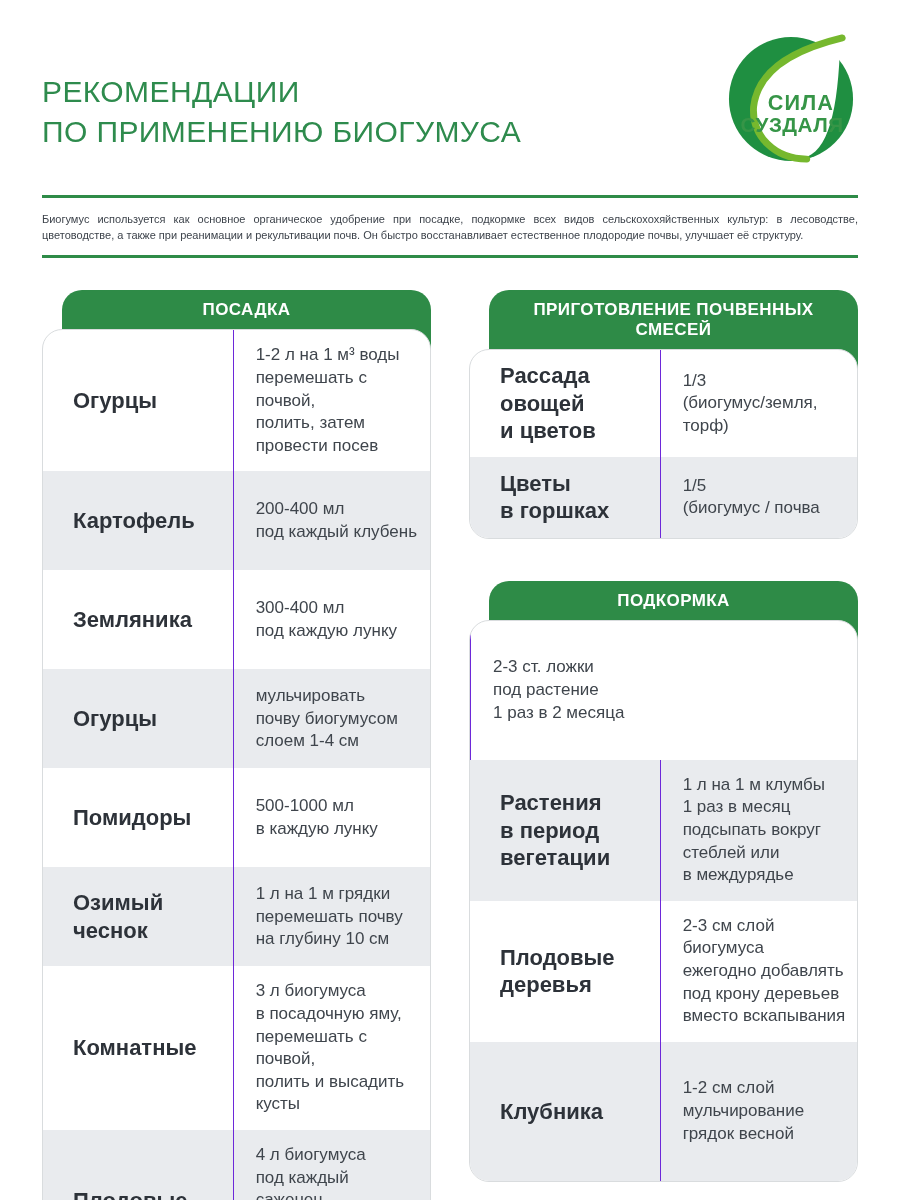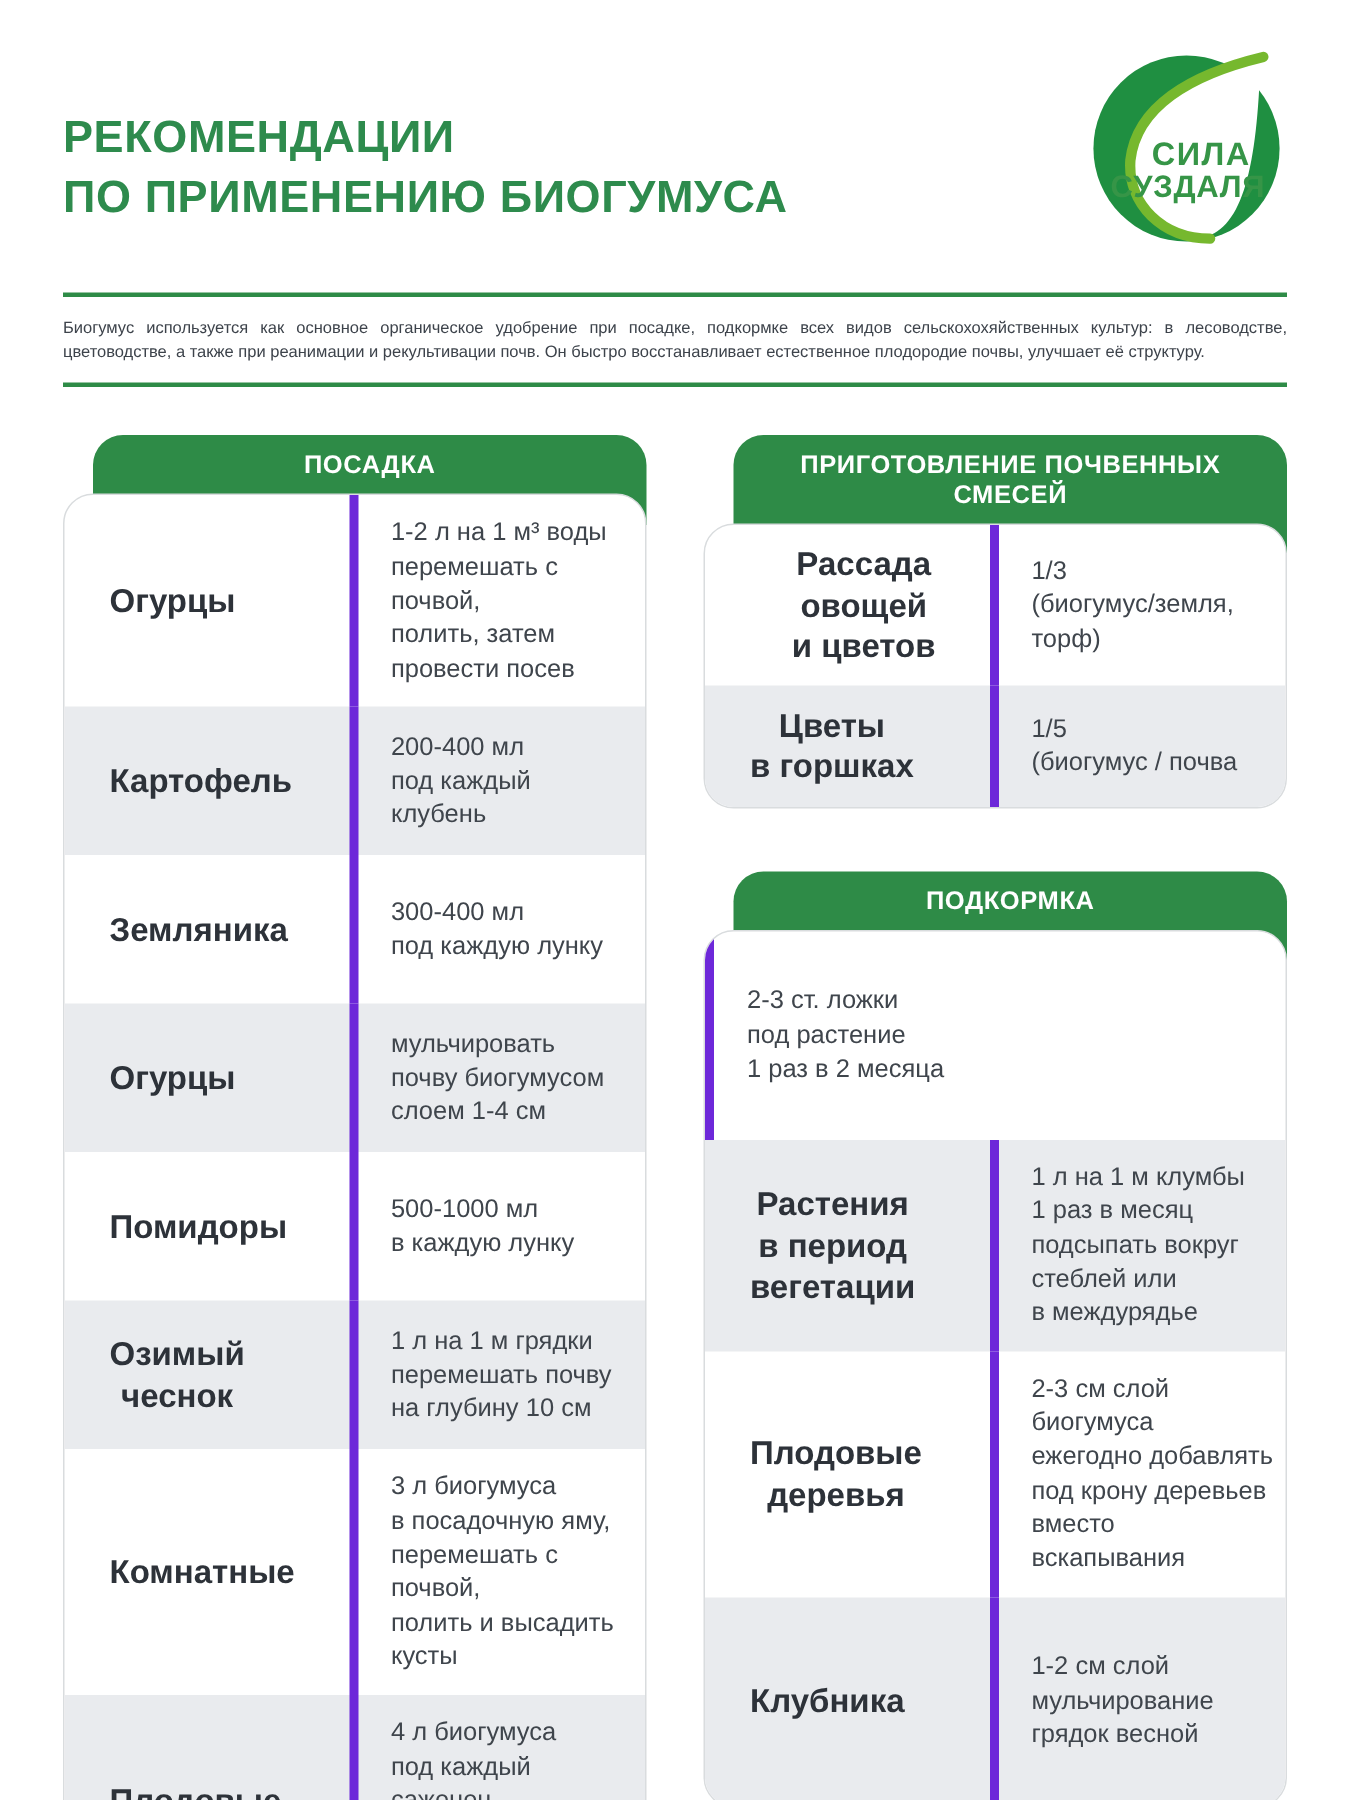--- a/index.html
+++ b/index.html
@@ -19,21 +19,21 @@
     margin-top: 34px;
     display: flex;
     justify-content: space-between;
     align-items: flex-start;
     height: 130px;
   }
   .title {
     padding-top: 38px;
     color: #2e8b4d;
     font-size: 30px;
-    font-weight: 700;
+    font-weight: 400;
     line-height: 1.33;
     letter-spacing: 0.4px;
     text-transform: uppercase;
   }
   .logo-wrap { width: 130px; height: 130px; flex: 0 0 auto; margin-right: 2px; }
 
   
   .rule { height: 3px; background: #2e8b47; border: none; }
   .rule-1 { margin-top: 31px; }
   .rule-2 { margin-top: 8px; }
@@ -77,24 +77,23 @@
   .row { display: grid; grid-template-columns: 49% 51%; }
   .row:nth-child(even) { background: #e9ebee; }
   .cell { display: flex; align-items: center; }
   .cell.label {
     padding: 12px 8px 12px 30px;
     color: #2d3239;
     font-size: 22px;
     font-weight: 700;
     line-height: 1.25;
     white-space: pre-line;
-    text-align: center;
   }
   .cell.value {
-    border-left: 6px solid #6d28d9;
+    border-left: 1px solid #6d28d9;
     padding: 14px 8px 14px 22px;
     color: #3f454c;
     font-size: 17px;
     line-height: 1.33;
     white-space: pre-line;
   }
   .posadka   .row { min-height: 99px; }
   .smesi     .row { min-height: 81px; }
   .podkormka .row { min-height: 139px; }
 

